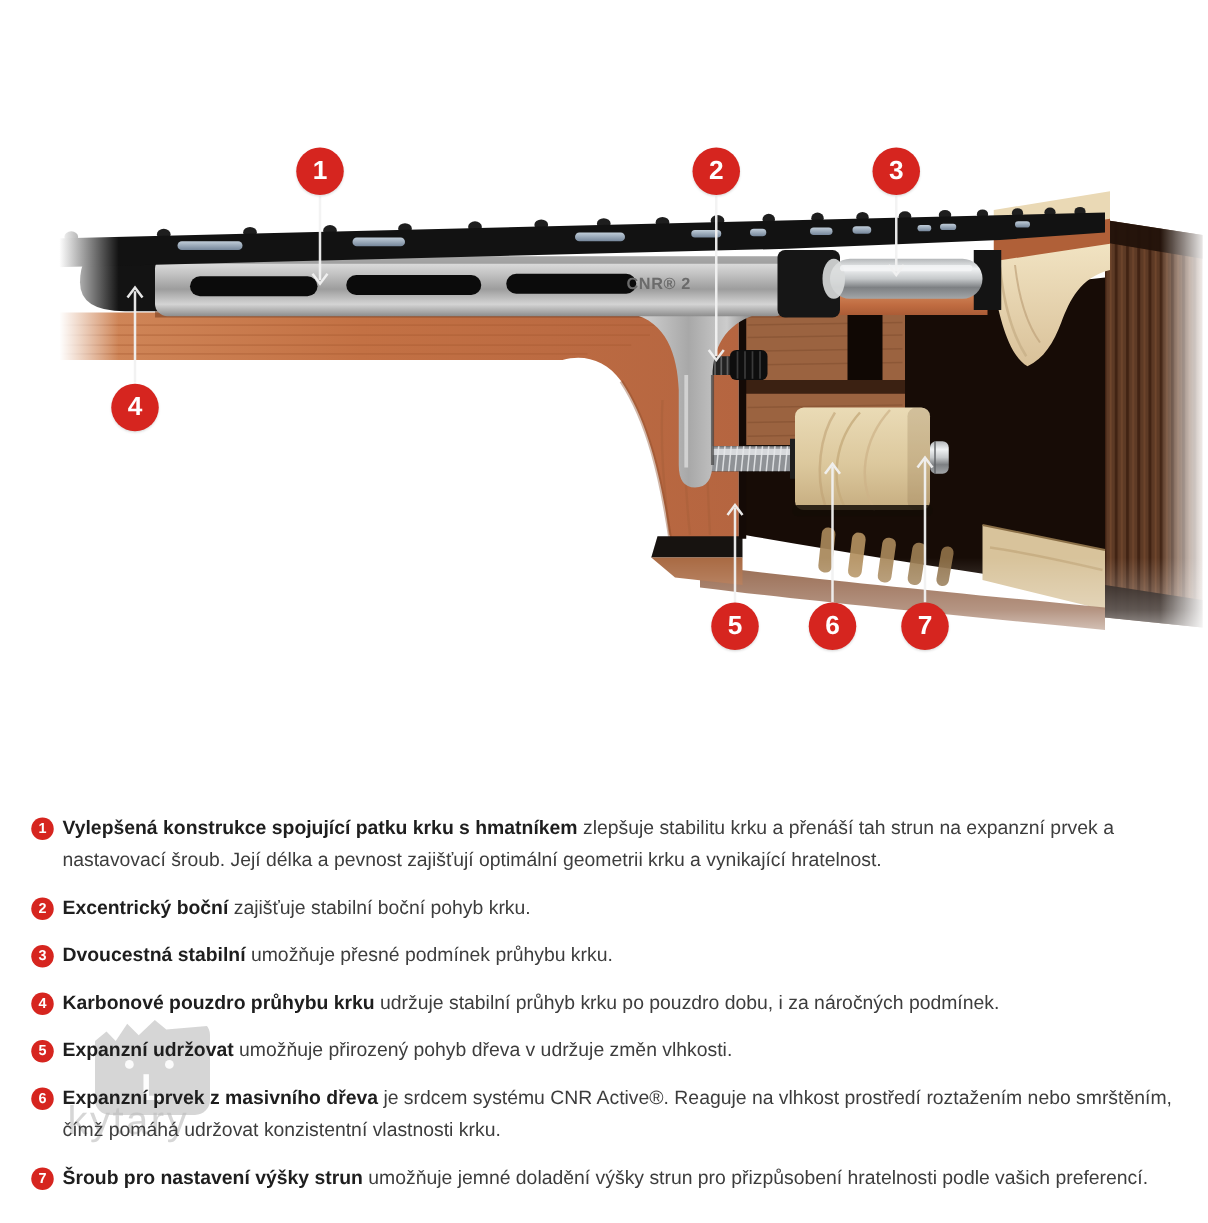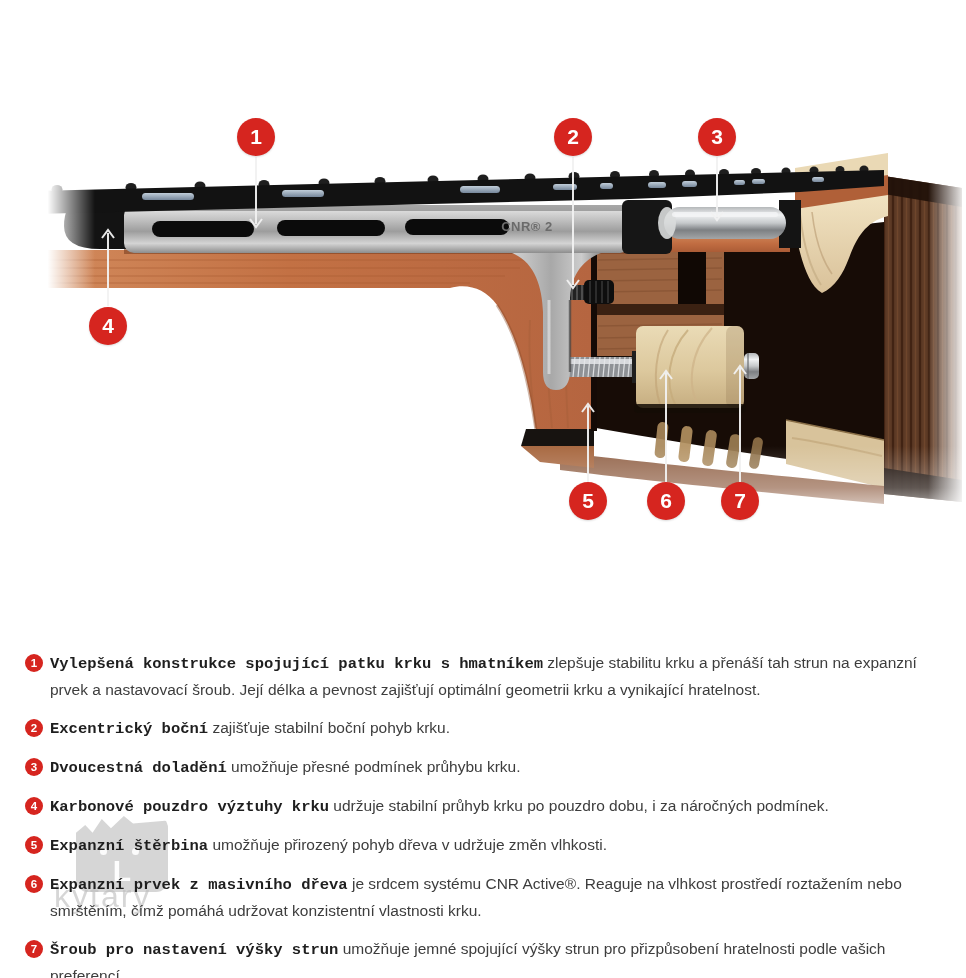--- a/index.html
+++ b/index.html
@@ -17,21 +17,21 @@
     display:flex;align-items:center;justify-content:center;
     box-shadow:0 1px 2px rgba(0,0,0,.15);
   }
   
   .legend{position:absolute;left:26px;top:650px;width:914px;color:#3d3d3d;font-size:15.5px;line-height:26px;}
   .legend-item{position:relative;padding-left:24px;margin-bottom:12px;}
   .badge{
     position:absolute;left:-1px;top:4px;width:18px;height:18px;border-radius:50%;
     background:var(--red);color:#fff;font-size:11.5px;font-weight:bold;line-height:18px;text-align:center;
   }
-  .lead{font-weight:bold;color:#1e1e1e;font-family:Liberation Mono, monospace;}
+  .lead{font-weight:bold;color:#1e1e1e;}
   
   .watermark{position:absolute;left:58px;top:816px;width:150px;height:115px;pointer-events:none;z-index:0;}
   .wm-logo{
     position:absolute;left:18px;top:0;width:92px;height:76px;background:#9e9e9e;opacity:.42;border-radius:12px;
     clip-path:polygon(0 22%,10% 12%,18% 22%,28% 4%,38% 16%,52% 0,62% 10%,100% 6%,100% 100%,0 100%);
   }
   .wm-dot{position:absolute;width:7px;height:7px;border-radius:50%;background:#fff;opacity:.9;}
   .wm-letter{position:absolute;left:0;right:0;bottom:6px;text-align:center;color:#fff;font-weight:bold;font-size:30px;opacity:.95;line-height:30px;}
   .wm-text{position:absolute;left:-4px;top:62px;font-size:32px;letter-spacing:2px;color:#bcbcbc;opacity:.6;font-weight:normal;}
   .legend{z-index:1;}
@@ -345,38 +345,38 @@
       <span class="lead">Vylepšená konstrukce spojující patku krku s hmatníkem</span>
       <span>zlepšuje stabilitu krku a přenáší tah strun na expanzní prvek a nastavovací šroub. Její délka a pevnost zajišťují optimální geometrii krku a vynikající hratelnost.</span>
     </div>
     <div class="legend-item">
       <span class="badge">2</span>
       <span class="lead">Excentrický boční</span>
       <span>zajišťuje stabilní boční pohyb krku.</span>
     </div>
     <div class="legend-item">
       <span class="badge">3</span>
-      <span class="lead">Dvoucestná doladění</span>
+      <span class="lead">Dvoucestná stabilní</span>
       <span>umožňuje přesné podmínek průhybu krku.</span>
     </div>
     <div class="legend-item">
       <span class="badge">4</span>
-      <span class="lead">Karbonové pouzdro výztuhy krku</span>
+      <span class="lead">Karbonové pouzdro průhybu krku</span>
       <span>udržuje stabilní průhyb krku po pouzdro dobu, i za náročných podmínek.</span>
     </div>
     <div class="legend-item">
       <span class="badge">5</span>
-      <span class="lead">Expanzní štěrbina</span>
+      <span class="lead">Expanzní udržovat</span>
       <span>umožňuje přirozený pohyb dřeva v udržuje změn vlhkosti.</span>
     </div>
     <div class="legend-item">
       <span class="badge">6</span>
       <span class="lead">Expanzní prvek z masivního dřeva</span>
       <span>je srdcem systému CNR Active®. Reaguje na vlhkost prostředí roztažením nebo smrštěním, čímž pomáhá udržovat konzistentní vlastnosti krku.</span>
     </div>
     <div class="legend-item">
       <span class="badge">7</span>
       <span class="lead">Šroub pro nastavení výšky strun</span>
-      <span>umožňuje jemné spojující výšky strun pro přizpůsobení hratelnosti podle vašich preferencí.</span>
+      <span>umožňuje jemné doladění výšky strun pro přizpůsobení hratelnosti podle vašich preferencí.</span>
     </div>
   </div>
 
 </div>
 
 </body></html>

